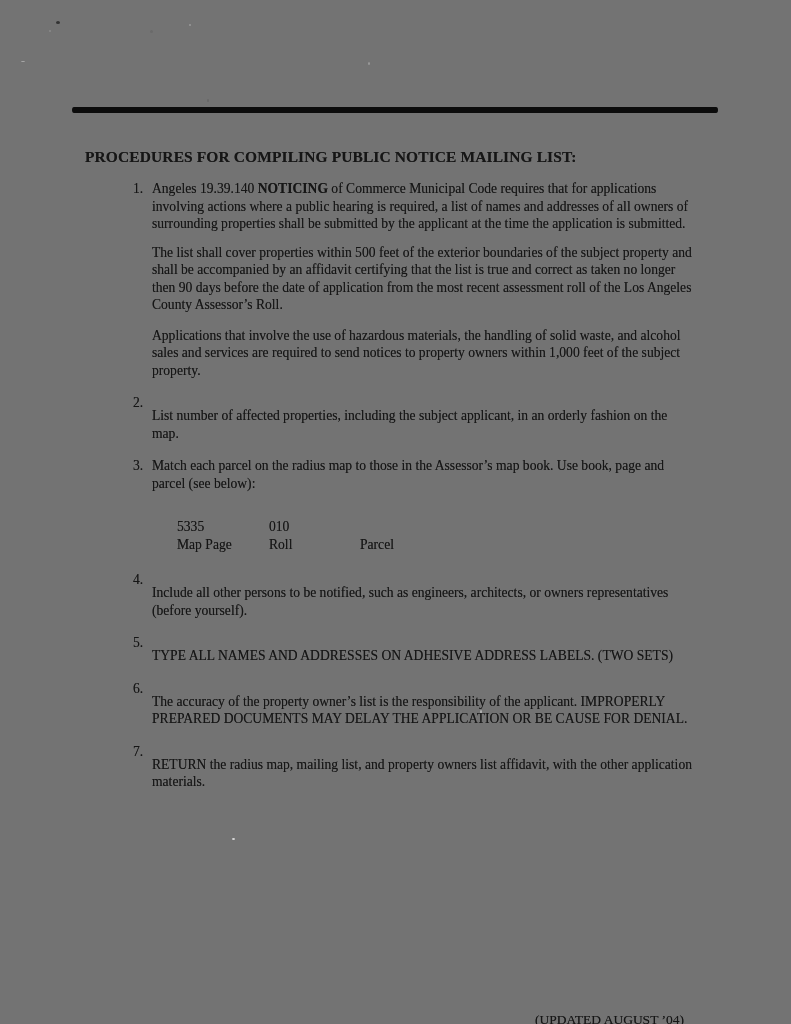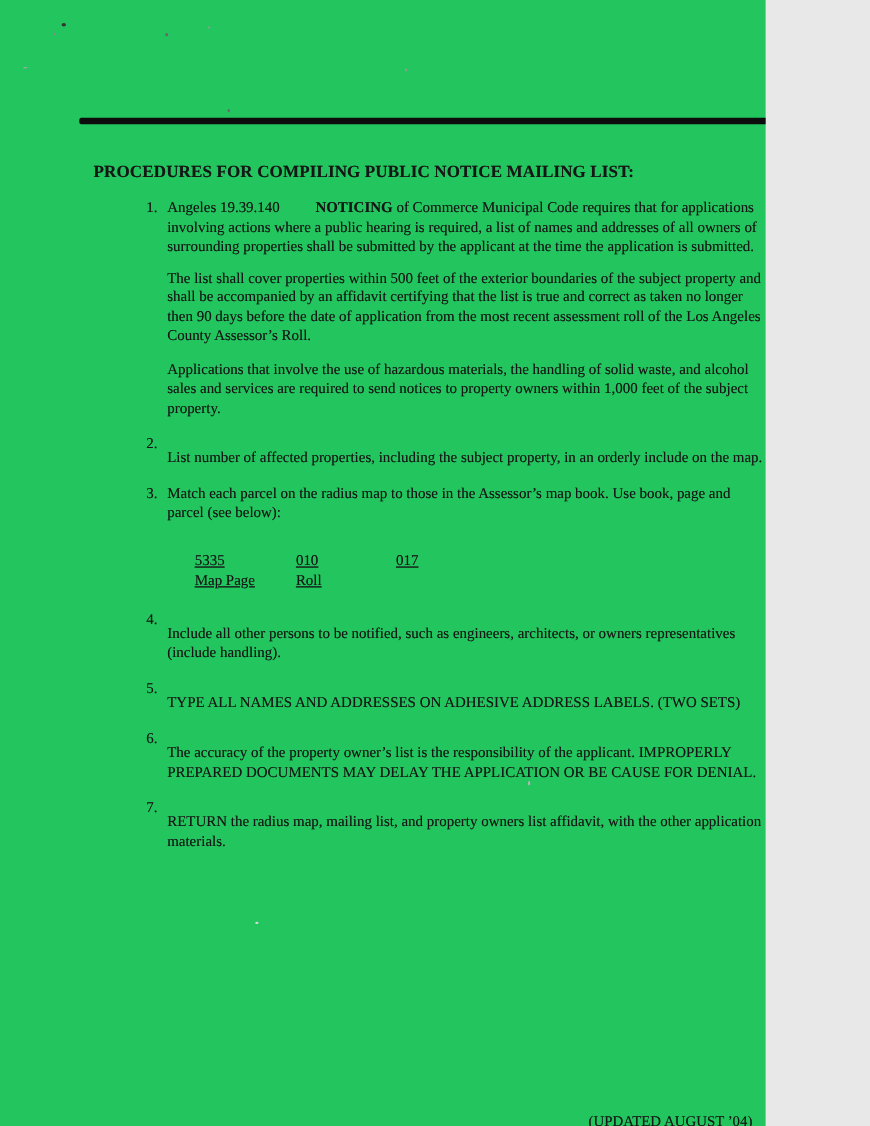--- a/index.html
+++ b/index.html
@@ -2,23 +2,23 @@
 <html><head>
 <meta charset="utf-8">
 <style>
   html, body {
     margin: 0;
     padding: 0;
     background: #e8e8e8;
   }
   .page {
     position: relative;
-    width: 696px;
+    width: 791px;
     height: 1024px;
-    background: #22c55e;
+    background: #737373;
     overflow: hidden;
     font-family: "Liberation Serif", "DejaVu Serif", serif;
     color: #161616;
     text-shadow: 0 0 0.4px rgba(20,20,20,0.55);
   }
   .thick-rule {
     position: absolute;
     left: 72px;
     top: 107px;
     width: 646px;
@@ -53,24 +53,23 @@
   .item .content {
     width: 545px;
   }
   .content p {
     margin: 0 0 11px 0;
   }
   .content p:last-child {
     margin-bottom: 0;
     margin-top: 13px;
   }
-  .b { font-weight: bold; margin-left: 29px; }
+  .b { font-weight: bold; }
   .parcel-table {
     margin: 26px 0 2px 25px;
-    text-decoration: underline;
   }
   .ptable-row {
     display: grid;
     grid-template-columns: 92px 91px auto;
     line-height: 18px;
   }
   .footer-note {
     position: absolute;
     left: 535px;
     top: 1012px;
@@ -115,46 +114,46 @@
       <div class="content">
         <p><span>Angeles 19.39.140 </span><span class="b">NOTICING</span><span> of Commerce Municipal Code requires that for applications involving actions where a public hearing is required, a list of names and addresses of all owners of surrounding properties shall be submitted by the applicant at the time the application is submitted.</span></p>
         <p>The list shall cover properties within 500 feet of the exterior boundaries of the subject property and shall be accompanied by an affidavit certifying that the list is true and correct as taken no longer then 90 days before the date of application from the most recent assessment roll of the Los Angeles County Assessor’s Roll.</p>
         <p>Applications that involve the use of hazardous materials, the handling of solid waste, and alcohol sales and services are required to send notices to property owners within 1,000 feet of the subject property.</p>
       </div>
     </div>
 
     <div class="item">
       <span class="num">2.</span>
       <div class="content">
-        <p>List number of affected properties, including the subject property, in an orderly include on the map.</p>
+        <p>List number of affected properties, including the subject applicant, in an orderly fashion on the map.</p>
       </div>
     </div>
 
     <div class="item">
       <span class="num">3.</span>
       <div class="content">
         <p>Match each parcel on the radius map to those in the Assessor’s map book. Use book, page and parcel (see below):</p>
         <div class="parcel-table">
           <div class="ptable-row">
             <span>5335</span>
             <span>010</span>
-            <span>017</span>
           </div>
           <div class="ptable-row">
             <span>Map Page</span>
             <span>Roll</span>
+            <span>Parcel</span>
           </div>
         </div>
       </div>
     </div>
 
     <div class="item">
       <span class="num">4.</span>
       <div class="content">
-        <p>Include all other persons to be notified, such as engineers, architects, or owners representatives (include handling).</p>
+        <p>Include all other persons to be notified, such as engineers, architects, or owners representatives (before yourself).</p>
       </div>
     </div>
 
     <div class="item">
       <span class="num">5.</span>
       <div class="content">
         <p>TYPE ALL NAMES AND ADDRESSES ON ADHESIVE ADDRESS LABELS. (TWO SETS)</p>
       </div>
     </div>
 

